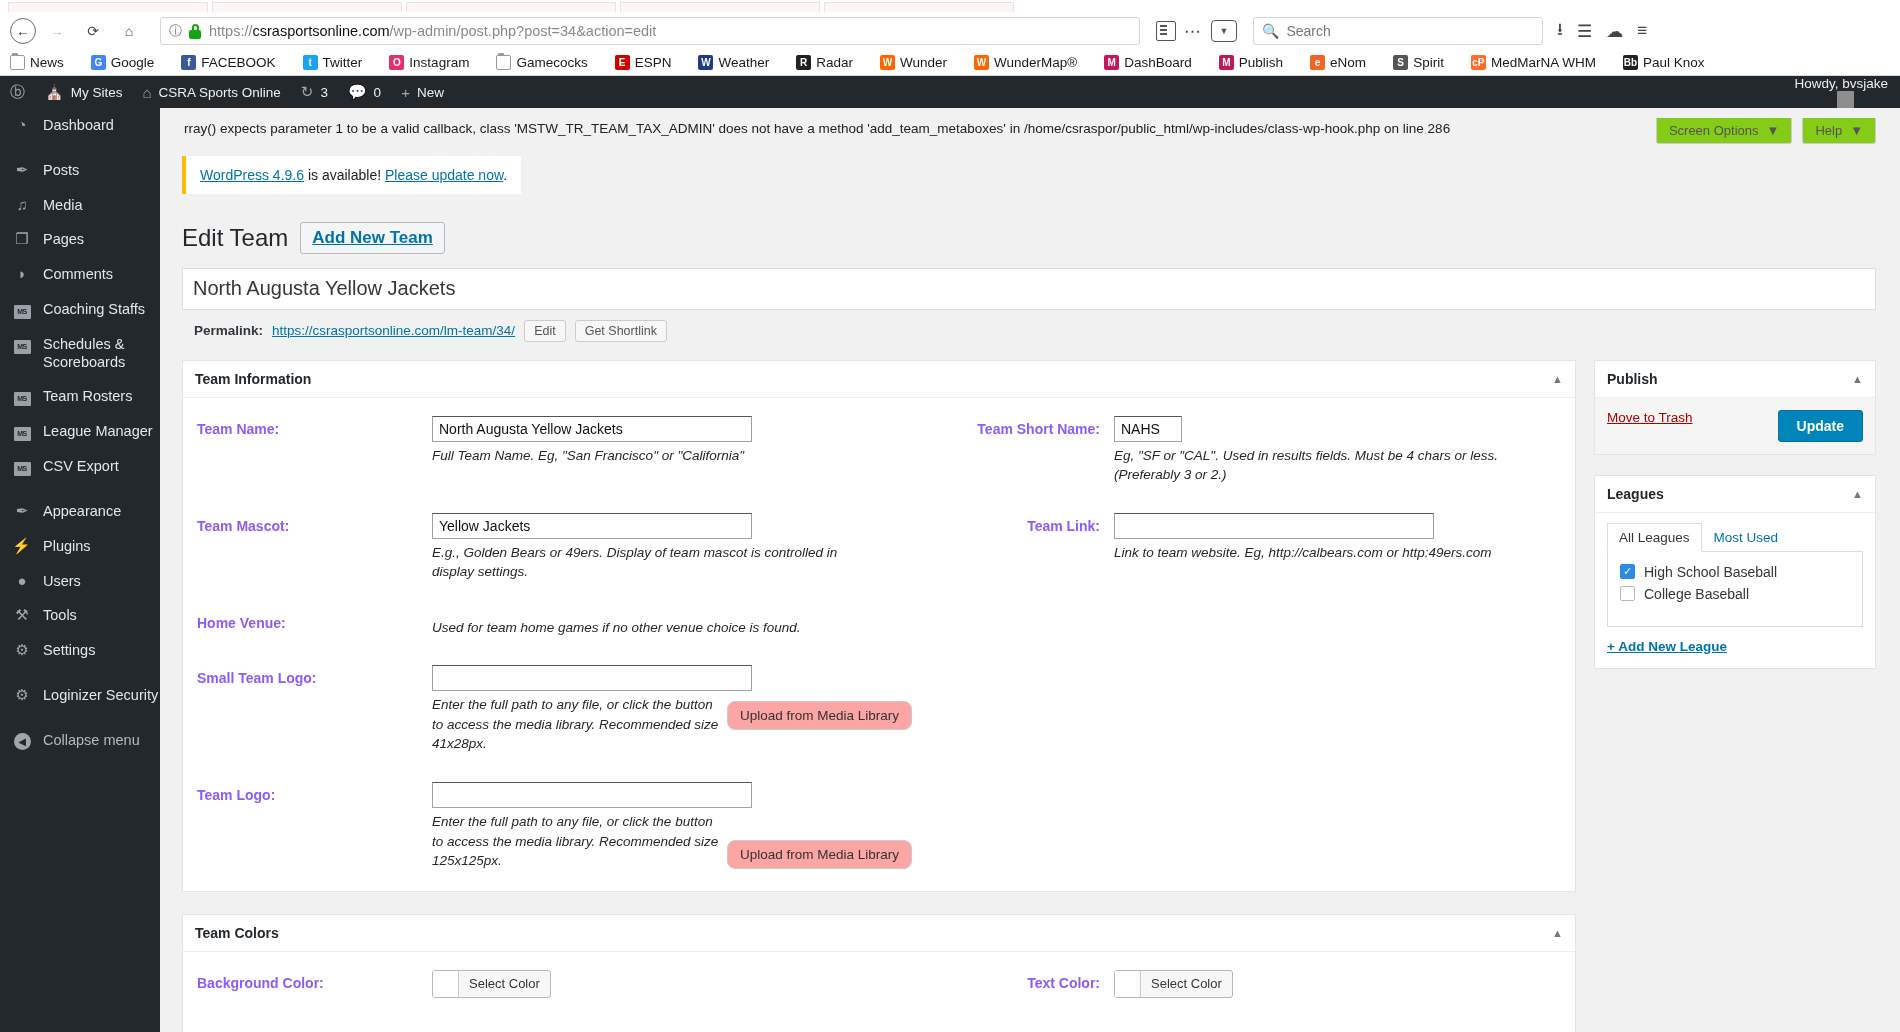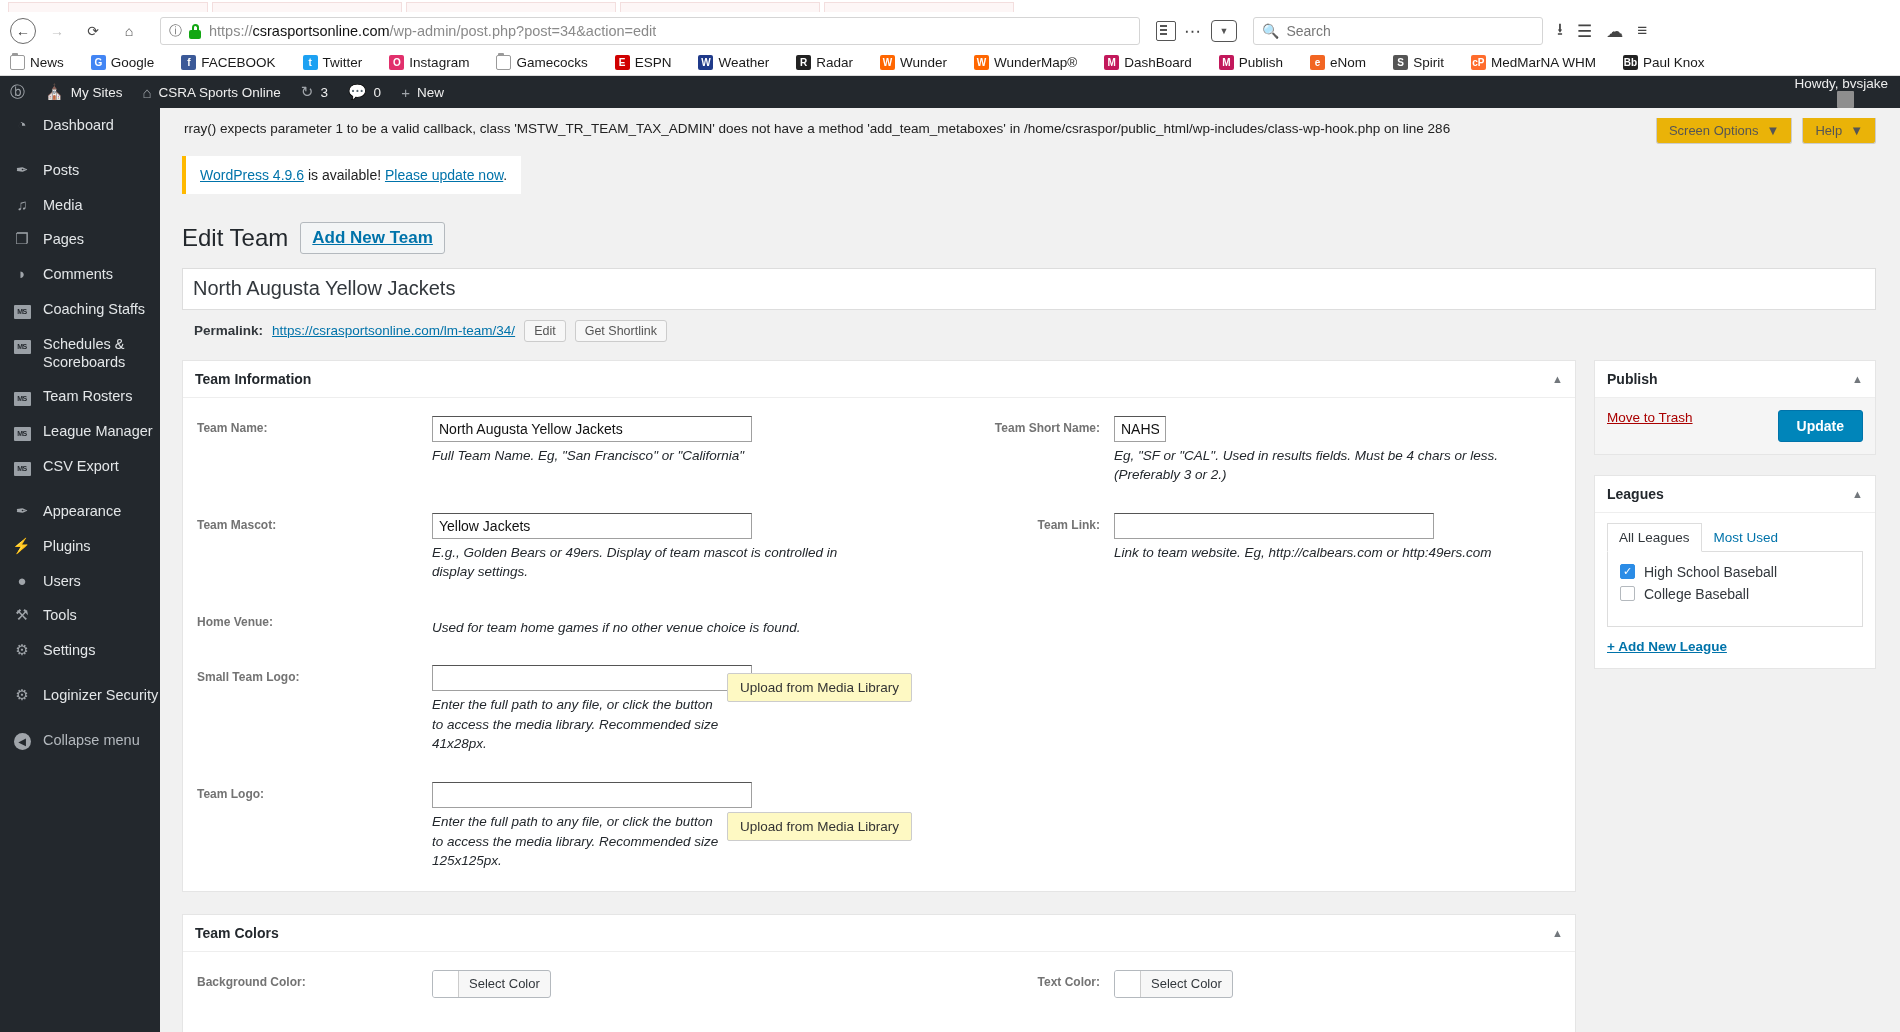--- a/index.html
+++ b/index.html
@@ -82,21 +82,21 @@
   
   #wpbody { flex:1; background:#f1f1f1; padding:0 24px 0 22px; overflow:hidden; position:relative; }
 
   .php-error {
     font-size:13.5px; color:#222; padding:12px 0 8px 2px; line-height:1.3;
     white-space:nowrap; overflow:hidden;
   }
 
   .screen-meta-links { position:absolute; right:24px; top:10px; display:flex; gap:10px; }
   .sm-btn {
-    background:#eab308; border:1px solid #ccc; border-top:none;
+    background:#84cc16; border:1px solid #ccc; border-top:none;
     border-radius:0 0 3px 3px; padding:5px 12px; font-size:13px; color:#555;
     display:flex; align-items:center; gap:8px;
   }
 
   .update-nag {
     background:#fff; border-left:4px solid #ffb900; padding:11px 14px;
     margin:10px 0 0 0; font-size:14px; color:#222; display:inline-block;
   }
   .update-nag a { color:#0073aa; }
 
@@ -125,38 +125,38 @@
     display:flex; align-items:center; justify-content:space-between;
     padding:10px 12px; border-bottom:1px solid #eee;
   }
   .postbox-header h2 { font-size:14px; font-weight:bold; color:#23282d; margin:0; }
   .toggle-arrow { color:#72777c; font-size:11px; }
   .postbox-inner { padding:18px 14px 20px 14px; }
 
   .field-row { display:flex; width:100%; }
   .field-col { width:50%; display:flex; padding-right:10px; }
   .field-label {
-    width:235px; flex:0 0 235px; text-align:left; font-size:12px;
-    font-weight:bold; color:#737373; padding-top:5px;
+    width:235px; flex:0 0 235px; text-align:left; font-size:14px;
+    font-weight:bold; color:#8b5cf6; padding-top:5px;
   }
   .field-label.right { text-align:right; padding-right:14px; }
   .field-body { flex:1; min-width:0; }
   .txt {
     border:1px solid #a0a0a0; border-top-color:#555; background:#fff; height:26px;
     padding:2px 6px; font-size:14px; color:#111; display:block;
   }
   .txt.w320 { width:320px; }
-  .txt.w68  { width:52px; }
+  .txt.w68  { width:68px; }
   .txt.w320b{ width:320px; }
   .desc { font-style:italic; font-size:13.5px; color:#23282d; line-height:1.45; margin-top:4px; }
   .spacer-row { height:28px; }
 
   .upload-btn {
-    background:#fef9c3; border:1px solid #ccc; border-radius:2px;
-    padding:6px 12px; font-size:13.5px; color:#333;
+    background:#fca5a5; border:1px solid #ccc; border-radius:8px;
+    padding:6px 12px; font-size:13.5px; color:#333;margin-top:28px;
   }
   .logo-grid { display:flex; align-items:flex-start; }
   .logo-left { width:530px; flex:0 0 530px; }
   .logo-btn-wrap { padding-top:8px; }
 
   .colorpick {
     display:inline-flex; align-items:center; border:1px solid #b4b9be; border-radius:3px;
     background:#f7f7f7; height:28px; overflow:hidden;
   }
   .colorpick .swatch { width:26px; height:26px; background:#fff; border-right:1px solid #ccc; }

